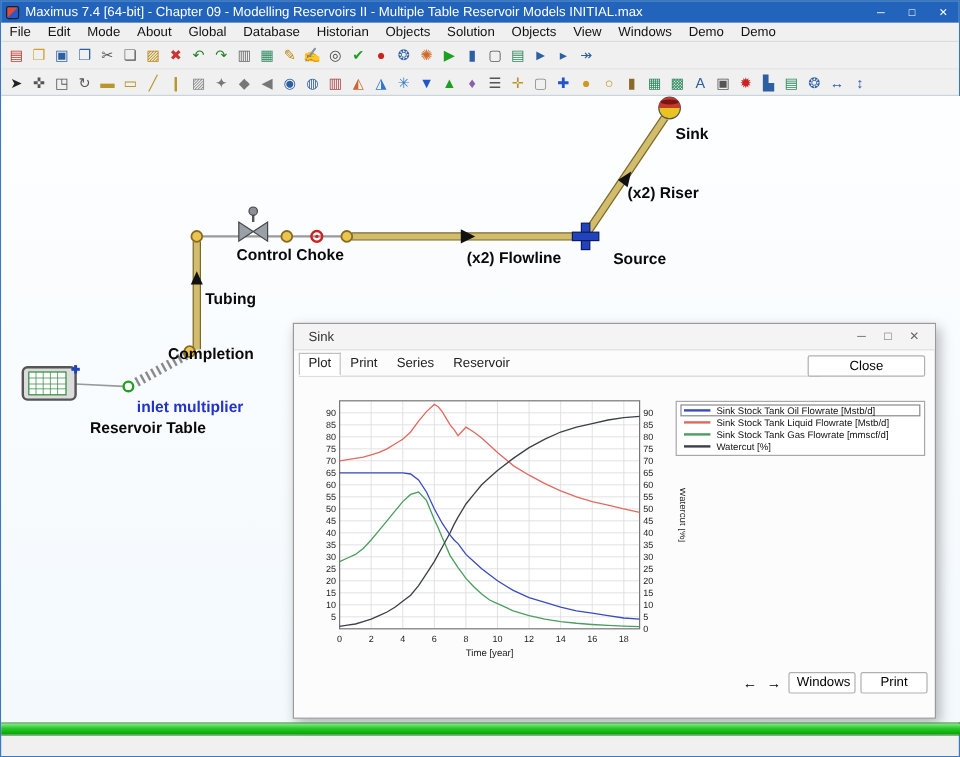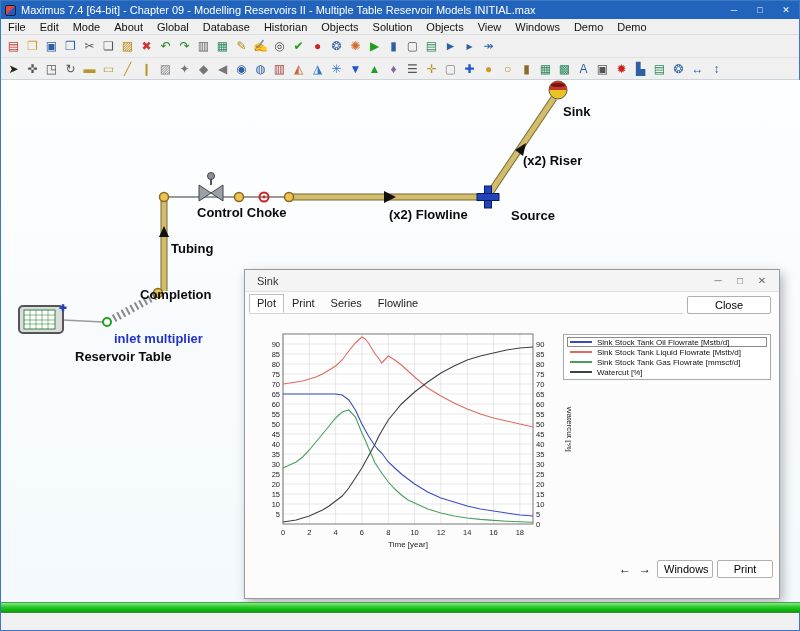--- a/index.html
+++ b/index.html
@@ -44,21 +44,21 @@
     background:#fcfcfc; border:1px solid #9a9a9a; box-shadow:3px 4px 10px rgba(0,0,0,.28); }
   .swtitle { position:absolute; left:0; top:0; right:0; height:22px; background:#f4f4f4;
     border-bottom:1px solid #e0e0e0; display:flex; align-items:center; padding:0 6px 0 12px; }
   .swtitletext { font-size:11px; color:#333; }
   .swctrls { margin-left:auto; display:flex; }
   .swbtn { width:22px; text-align:center; color:#666; font-size:10px; line-height:22px; cursor:default; }
   .swtabs { position:absolute; top:24px; left:4px; right:96px; height:20px;
     display:flex; align-items:center; border-bottom:1px solid #d5d5d5; }
   .swtab { font-size:11px; padding:2px 7px 3px; color:#222; cursor:default; border:1px solid transparent; }
   .swtab.active { background:#fff; border:1px solid #c0c0c0; border-bottom-color:#fff; }
-  .swclose { position:absolute; top:26px; right:8px; width:84px; height:18px;
+  .swclose { position:absolute; top:26px; right:8px; width:98px; height:18px;
     background:#fff; border:1px solid #b0b0b0; border-radius:2px; font-size:11px;
     font-family:"Liberation Sans",sans-serif; cursor:default; }
   .chart-host { position:absolute; left:14px; top:56px; width:312px; height:232px; background:transparent; }
   svg text { font-family:"Liberation Sans", sans-serif; }
   .legend { position:absolute; left:318px; top:64px; width:208px; background:#fff;
     border:1px solid #a8a8a8; padding:2px 3px; }
   .legend-row { display:flex; align-items:center; gap:5px; height:10px; padding:0 2px; border:1px solid transparent; }
   .legend-row.first { border:1px solid #8a8a8a; }
   .legend-swatch { width:22px; height:0; border-top:2px solid #000; flex:0 0 auto; }
   .legend-label { font-size:8px; color:#111; white-space:nowrap; }
@@ -257,21 +257,21 @@
       <span class="swctrls">
         <span class="swbtn">─</span>
         <span class="swbtn">□</span>
         <span class="swbtn">✕</span>
       </span>
     </div>
     <div class="swtabs">
         <span class="swtab active">Plot</span>
         <span class="swtab">Print</span>
         <span class="swtab">Series</span>
-        <span class="swtab">Flowline</span>
+        <span class="swtab">Reservoir</span>
       </div>
     <button class="swclose">Close</button>
     <div class="chart-host"><svg width="312" height="232">
           <rect x="24" y="8" width="250" height="190" fill="#ffffff"></rect>
           <line x1="24" y1="8" x2="24" y2="198" stroke="#dcdcdc" stroke-width="0.7"></line>
           <text x="24" y="209" text-anchor="middle" font-size="7.5" fill="#222">0</text>
           <line x1="50.315789473684205" y1="8" x2="50.315789473684205" y2="198" stroke="#dcdcdc" stroke-width="0.7"></line>
           <text x="50.315789473684205" y="209" text-anchor="middle" font-size="7.5" fill="#222">2</text>
           <line x1="76.63157894736841" y1="8" x2="76.63157894736841" y2="198" stroke="#dcdcdc" stroke-width="0.7"></line>
           <text x="76.63157894736841" y="209" text-anchor="middle" font-size="7.5" fill="#222">4</text>

